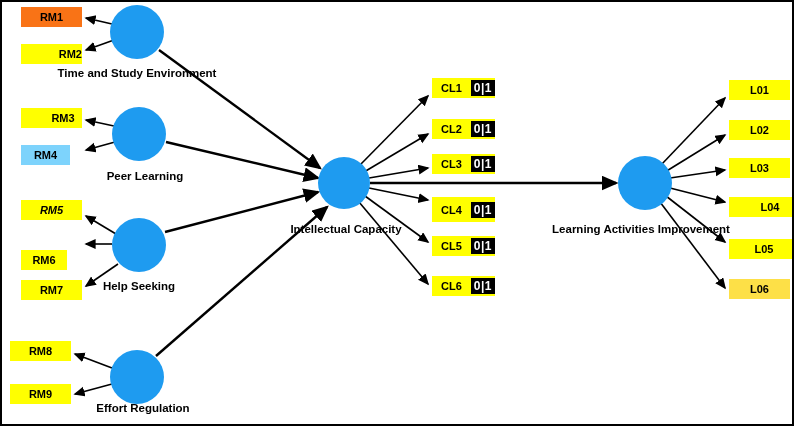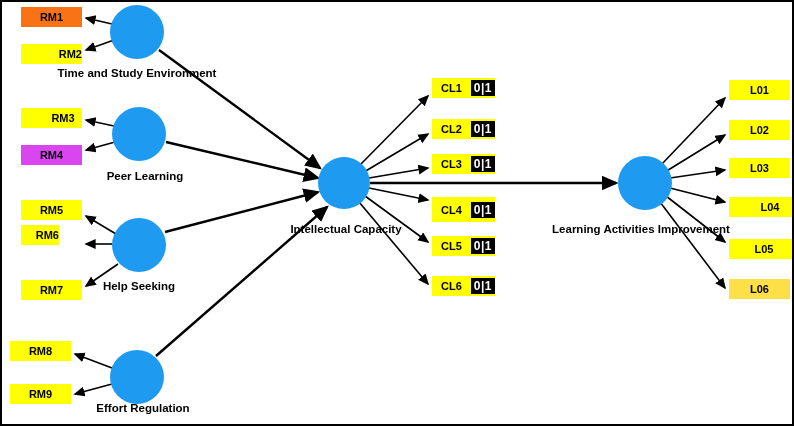--- a/index.html
+++ b/index.html
@@ -124,27 +124,27 @@
   <div id="indicators-layer">
       <div class="indicator" style="left: 19px; top: 5px; width: 61px; height: 20px; background: #f97316;">
         <span>RM1</span>
       </div>
       <div class="indicator" style="left: 19px; top: 42px; width: 61px; height: 20px; background: rgb(255, 255, 0); justify-content: flex-end;">
         <span>RM2</span>
       </div>
       <div class="indicator" style="left: 19px; top: 106px; width: 61px; height: 20px; background: rgb(255, 255, 0); padding-left: 23px;">
         <span>RM3</span>
       </div>
-      <div class="indicator" style="left: 19px; top: 143px; width: 61px; height: 20px; background: #d946ef;">
+      <div class="indicator" style="left: 19px; top: 143px; width: 49px; height: 20px; background: #7dd3fc;">
         <span>RM4</span>
       </div>
-      <div class="indicator" style="left: 19px; top: 198px; width: 61px; height: 20px; background: rgb(255, 255, 0);">
+      <div class="indicator" style="left: 19px; top: 198px; width: 61px; height: 20px; background: rgb(255, 255, 0); font-style: italic;">
         <span>RM5</span>
       </div>
-      <div class="indicator" style="left: 19px; top: 223px; width: 38px; height: 20px; background: rgb(255, 255, 0); justify-content: flex-end;">
+      <div class="indicator" style="left: 19px; top: 248px; width: 46px; height: 20px; background: rgb(255, 255, 0);">
         <span>RM6</span>
       </div>
       <div class="indicator" style="left: 19px; top: 278px; width: 61px; height: 20px; background: rgb(255, 255, 0);">
         <span>RM7</span>
       </div>
       <div class="indicator" style="left: 8px; top: 339px; width: 61px; height: 20px; background: rgb(255, 255, 0);">
         <span>RM8</span>
       </div>
       <div class="indicator" style="left: 8px; top: 382px; width: 61px; height: 20px; background: rgb(255, 255, 0);">
         <span>RM9</span>

